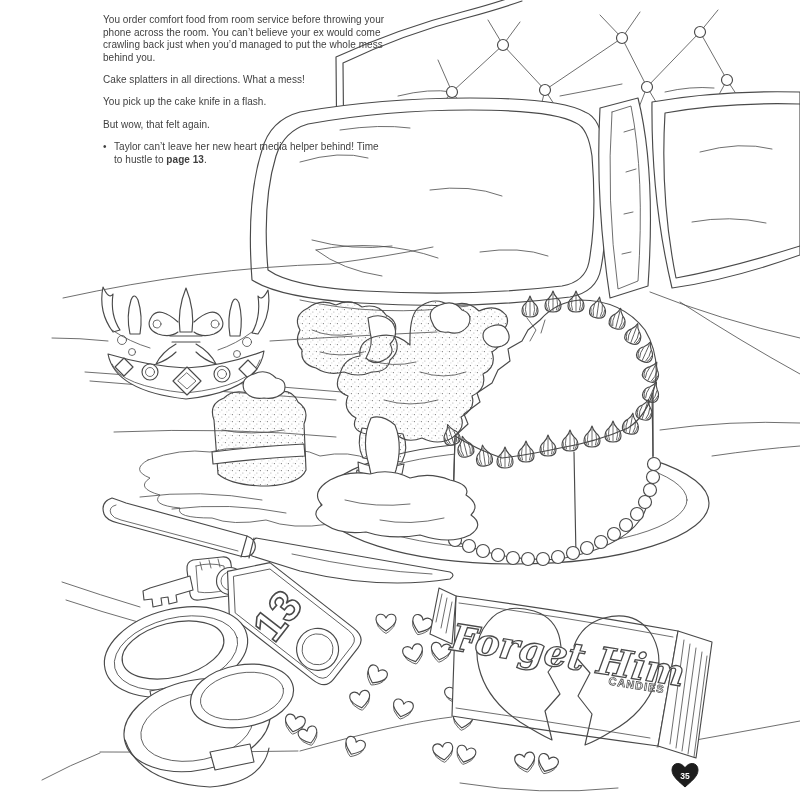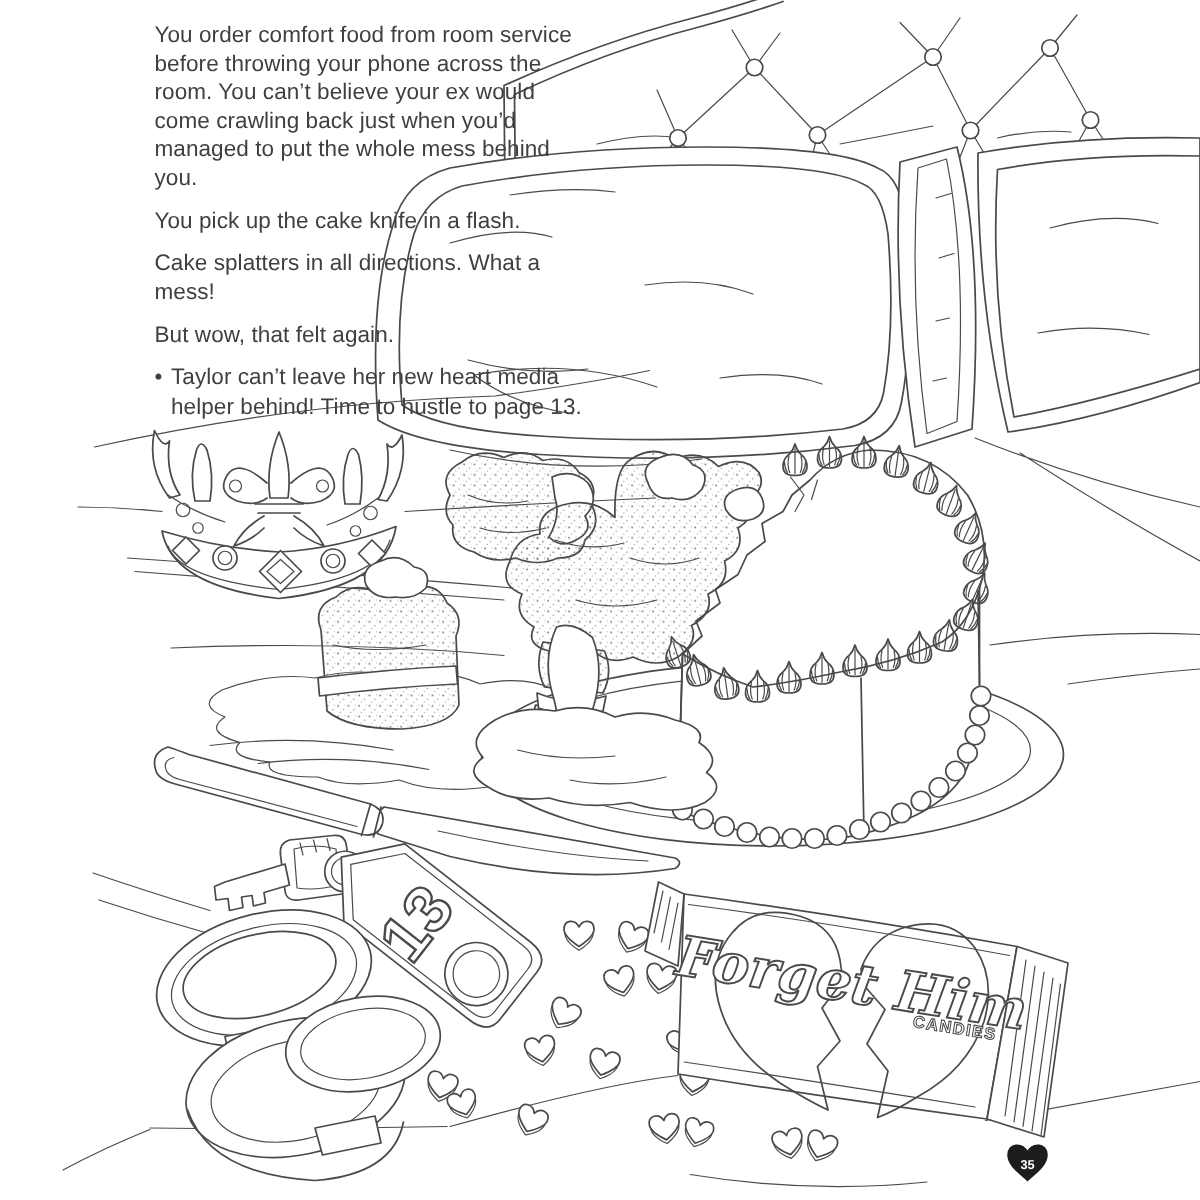--- a/index.html
+++ b/index.html
@@ -1,25 +1,25 @@
 <!DOCTYPE html>
 <html><head>
 <meta charset="utf-8">
 <style>
   html,body{margin:0;padding:0;background:#fff;}
   .page{position:relative;width:800px;height:800px;background:#fff;overflow:hidden;
         font-family:"Liberation Sans",sans-serif;}
   .art{position:absolute;left:0;top:0;}
   .story{position:absolute;left:103px;top:14px;width:286px;color:#3f3f3f;
-         font-size:15px;line-height:1.27;letter-spacing:.05px;}
+         font-size:10px;line-height:1.27;letter-spacing:.05px;}
   .story p{margin:0 0 9.5px 0;}
   .story .bullet{display:flex;margin:0;}
   .story .bullet .dot{width:11px;flex:none;}
   .em{}
-  .bd{font-weight:normal;}
+  .bd{font-weight:bold;}
   
   .ln{fill:none;stroke:#4a4a4a;stroke-width:1.15;stroke-linecap:round;stroke-linejoin:round;}
   .th{stroke-width:.8;}
   .fw{fill:#ffffff;stroke:#4a4a4a;stroke-width:1.15;stroke-linejoin:round;}
   .sp{fill:url(#speck);stroke:#4a4a4a;stroke-width:1.15;stroke-linejoin:round;}
   .scriptTxt{font-family:"DejaVu Serif","Liberation Serif",serif;font-style:italic;font-weight:bold;}
   .smallCaps{font-family:"Liberation Sans",sans-serif;font-weight:bold;letter-spacing:1px;}
   .fobTxt{font-family:"Liberation Sans",sans-serif;font-weight:bold;}
   .pgTxt{font-family:"Liberation Sans",sans-serif;font-weight:bold;}
 </style>
@@ -297,22 +297,22 @@
     </g>
 
     <g>
       <path d="M685,768 C681.5,761.5 672,762 672,770 C672,776.5 679,781.5 685,787 C691,781.5 698,776.5 698,770 C698,762 688.5,761.5 685,768 Z" fill="#1d1d1d" stroke="#1d1d1d"></path>
       <text class="pgTxt" x="685" y="777" text-anchor="middle" dominant-baseline="middle" font-size="8.5" fill="#ffffff">35</text>
     </g>
   </svg>
 
   <div class="story">
     <p>You order comfort food from room service before throwing your phone across the room. You can’t believe your ex would come crawling back just when you’d managed to put the whole mess behind you.</p>
+    <p>Cake splatters in all directions. What a mess!</p>
     <p>You pick up the cake knife in a flash.</p>
-    <p>Cake splatters in all directions. What a mess!</p>
     <p><span>But </span><span class="em">wow</span><span>, that felt again.</span></p>
     <p class="bullet">
       <span class="dot">•</span>
       <span><span>Taylor can’t leave her new heart media helper behind! Time to hustle to </span><span class="bd">page 13</span><span>.</span></span>
     </p>
   </div>
 
 </div>
 
 </body></html>

